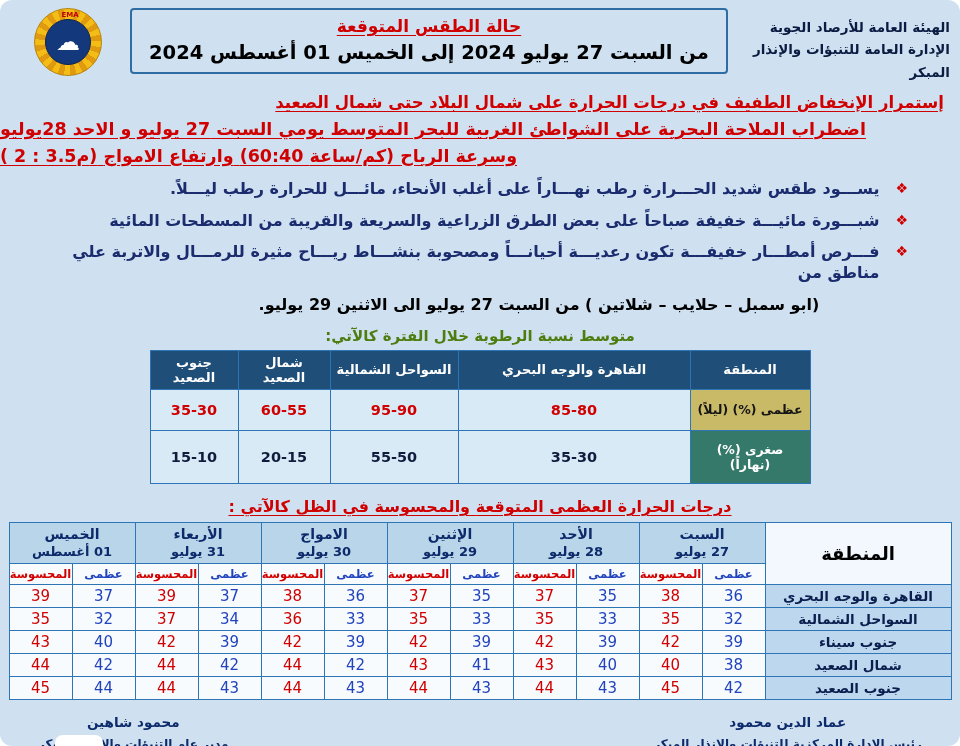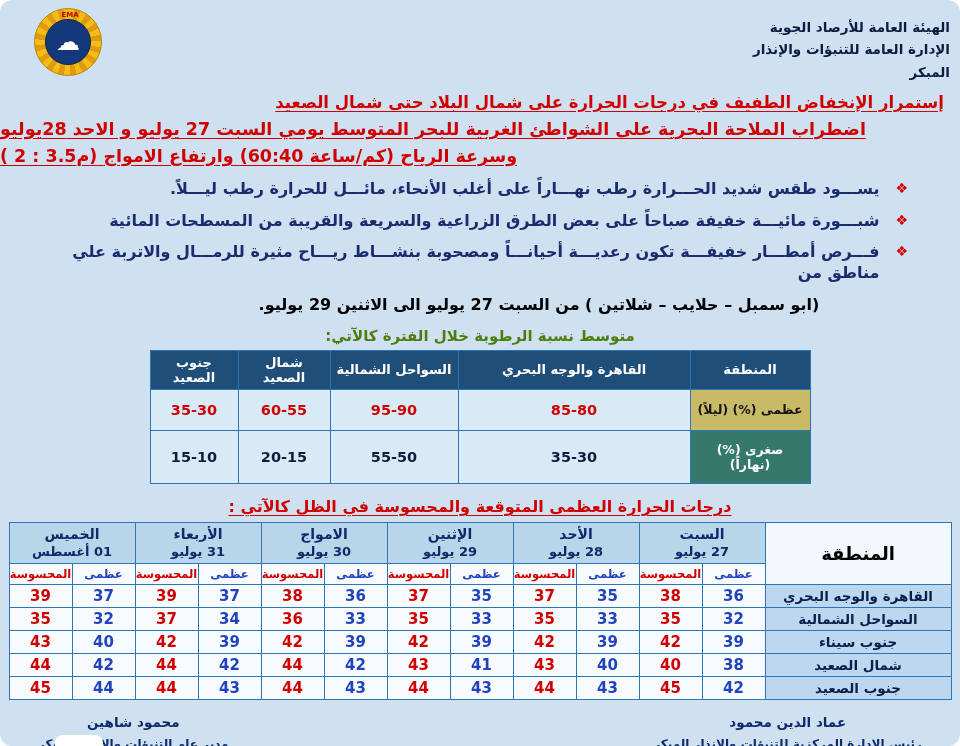--- a/index.html
+++ b/index.html
@@ -60,21 +60,21 @@
   .temp-table th,.temp-table td{border:1px solid var(--border-blue);text-align:center;}
   .tc-region{width:186px;}
   .tc-val{width:63px;}
   .region-head{background:#f2f8fd;font-size:18px;font-weight:bold;color:#000;}
   .day-head{background:var(--day-header-bg);padding:3px 0 4px;}
   .day-name{font-size:14px;font-weight:bold;color:#0d2a6b;}
   .day-date{font-size:13px;font-weight:bold;color:#0d2a6b;margin-top:2px;}
   .sub{background:var(--cell-bg);font-size:11.5px;font-weight:bold;padding:3px 0;}
   .sub-max{color:var(--blue-value);}
   .sub-felt{color:var(--red);}
-  .v{background:var(--cell-bg);font-weight:bold;font-size:15px;padding:2px 0;}
+  .v{background:var(--cell-bg);font-weight:normal;font-size:15px;padding:2px 0;}
   .v-max{color:var(--blue-value);}
   .v-felt{color:var(--red);}
   .region-cell{background:var(--region-cell-bg);color:#0b1f4e;font-weight:bold;font-size:13.5px;padding:3px 2px;}
 
   
   .sigs{display:flex;justify-content:space-between;padding:14px 38px 0;}
   .sig{text-align:center;color:#0d2a6b;}
   .sig-name{font-weight:bold;font-size:13.5px;}
   .sig-title{font-weight:bold;font-size:12px;margin-top:7px;}
 
@@ -82,20 +82,24 @@
 </style>
 </head>
 <body>
 
 <div class="page">
 
   <header class="topbar">
     <div class="org">
       <div class="org-line">الهيئة العامة للأرصاد الجوية</div>
       <div class="org-line">الإدارة العامة للتنبؤات والإنذار المبكر</div>
+    </div>
+    <div class="title-box">
+      <div class="main-title">حالة الطقس المتوقعة</div>
+      <div class="date-range">من السبت 27 يوليو 2024 إلى الخميس 01 أغسطس 2024</div>
     </div>
     <div class="logo-wrap">
       <div class="logo-sun">
         <div class="logo-ema">EMA</div>
         <div class="logo-globe">
           <span class="logo-cloud">☁</span>
         </div>
       </div>
     </div>
   </header>

